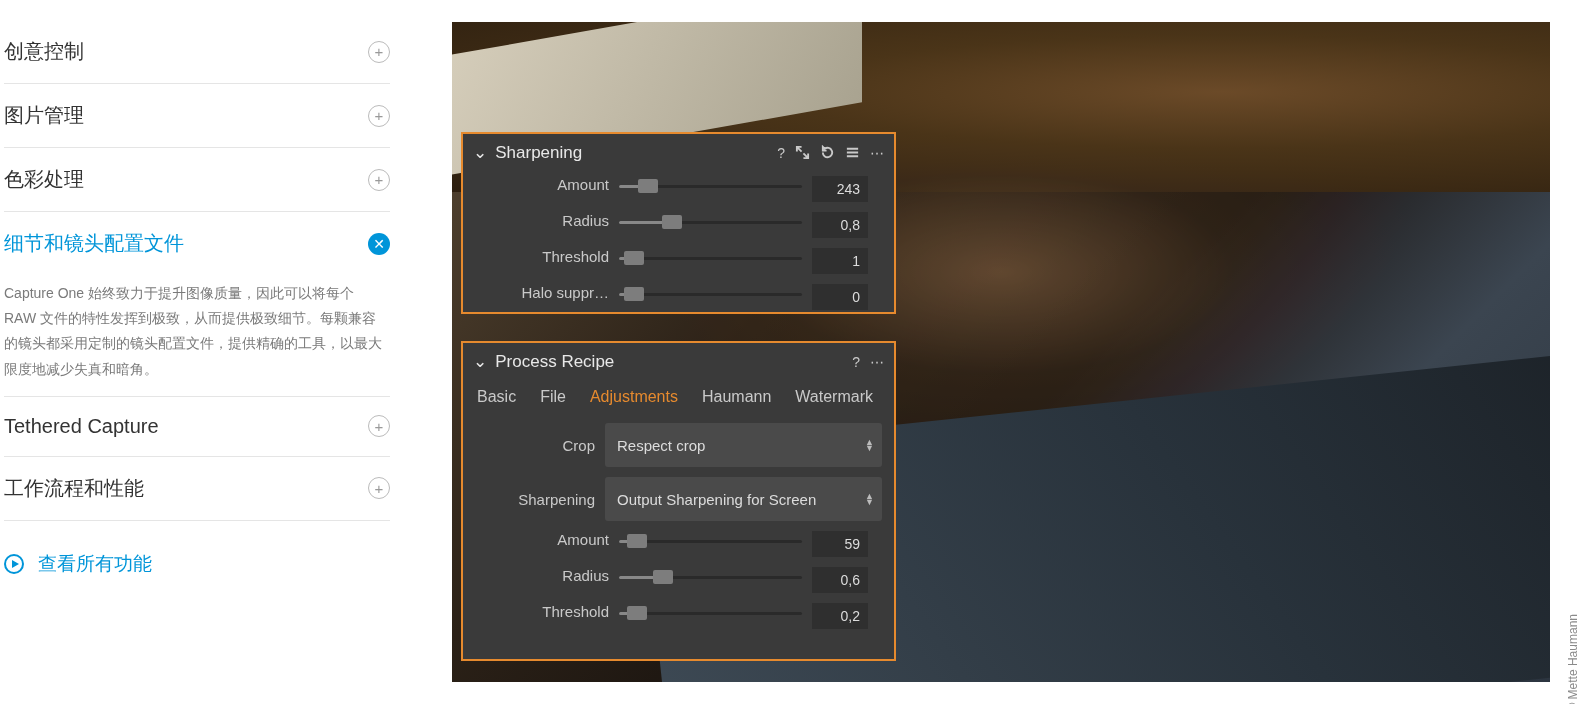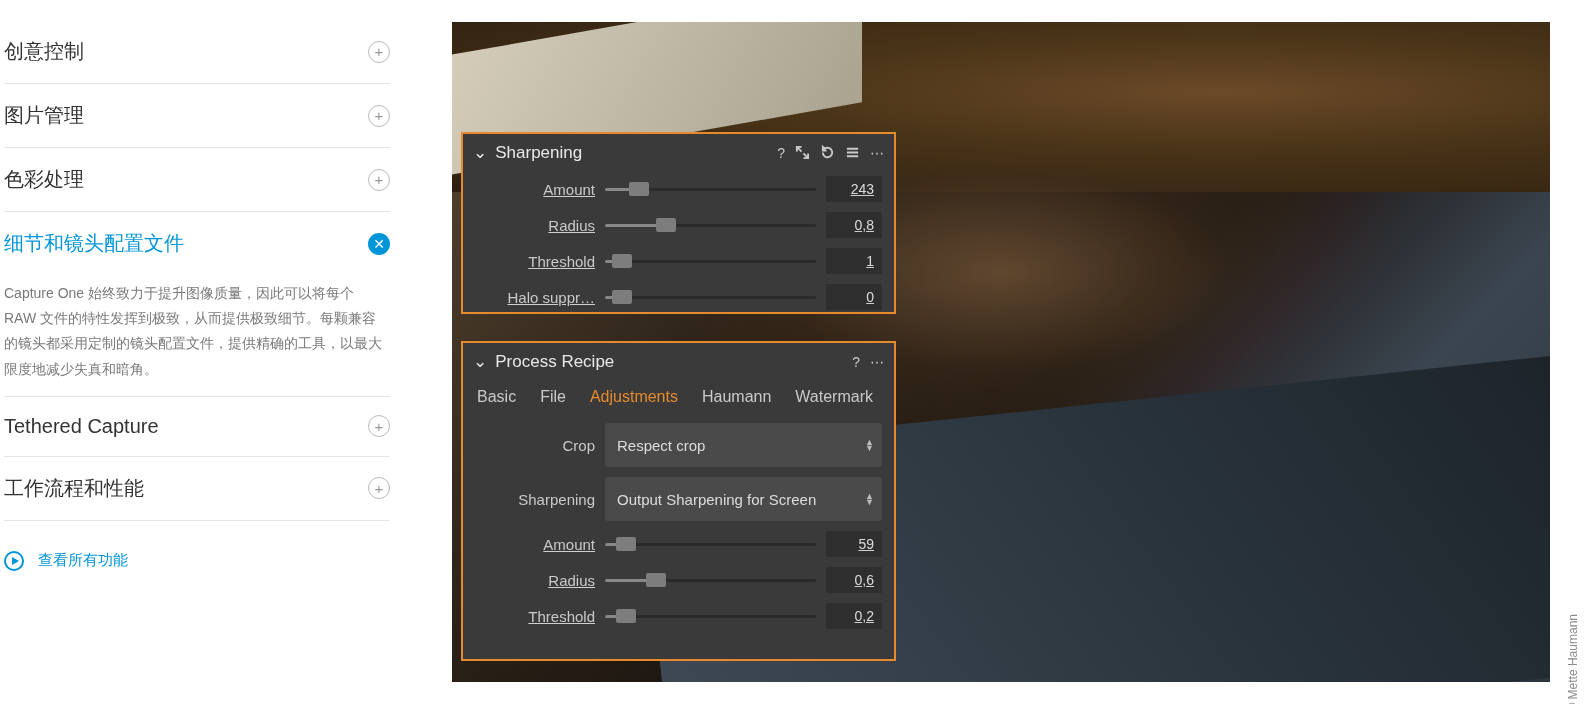--- a/index.html
+++ b/index.html
@@ -37,21 +37,21 @@
     width: 22px; height: 22px; border-radius: 50%;
     background: #0095d9; color: #fff; display: flex; align-items: center; justify-content: center;
     font-size: 14px;
   }
   .desc {
     font-size: 14px; color: #7a7a7a; line-height: 1.8; padding: 6px 0 14px 0;
     border-bottom: 1px solid #e5e5e5;
   }
   .view-all {
     margin-top: 30px; display: flex; align-items: center; gap: 14px;
-    color: #0095d9; font-size: 15px;
+    color: #0095d9; font-size: 19px;
   }
   .play-circle {
     width: 20px; height: 20px; border-radius: 50%; border: 2px solid #0095d9;
     display: flex; align-items: center; justify-content: center;
   }
   .play-circle::after {
     content: ""; width: 0; height: 0; border-left: 7px solid #0095d9;
     border-top: 4px solid transparent; border-bottom: 4px solid transparent;
     margin-left: 2px;
   }
@@ -83,23 +83,22 @@
   }
   .panel-header {
     display: flex; align-items: center; justify-content: space-between;
     padding: 8px 10px;
   }
   .panel-title { display:flex; align-items:center; gap:8px; font-size:17px; color:#e8e8e8; }
   .panel-icons { display:flex; align-items:center; gap:10px; color:#c9c9c9; font-size:14px; }
   .panel-icons span, .panel-icons svg { cursor:default; }
 
   .row {
-    display:flex; align-items:center; gap:10px;
-    padding: 5px 12px;
-    text-decoration: underline;
+    display:flex; gap:10px;
+    padding: 5px 26px;
   }
   .row-label { width:120px; text-align:right; color:#c9c9c9; }
   .slider { position:relative; flex:1; height:20px; }
   .slider-track { position:absolute; top:9px; left:0; right:0; height:3px; background:#2a2a2a; border-radius:2px; }
   .slider-fill  { position:absolute; top:9px; left:0; height:3px; background:#888; border-radius:2px; }
   .slider-thumb { position:absolute; top:3px; width:20px; height:14px; background:#7d7d7d; border-radius:2px; transform:translateX(-50%); }
   .val-box {
     width:56px; height:26px; background:#2f2f2f; color:#dcdcdc;
     display:flex; align-items:center; justify-content:flex-end; padding-right:8px;
     font-size:14px;

